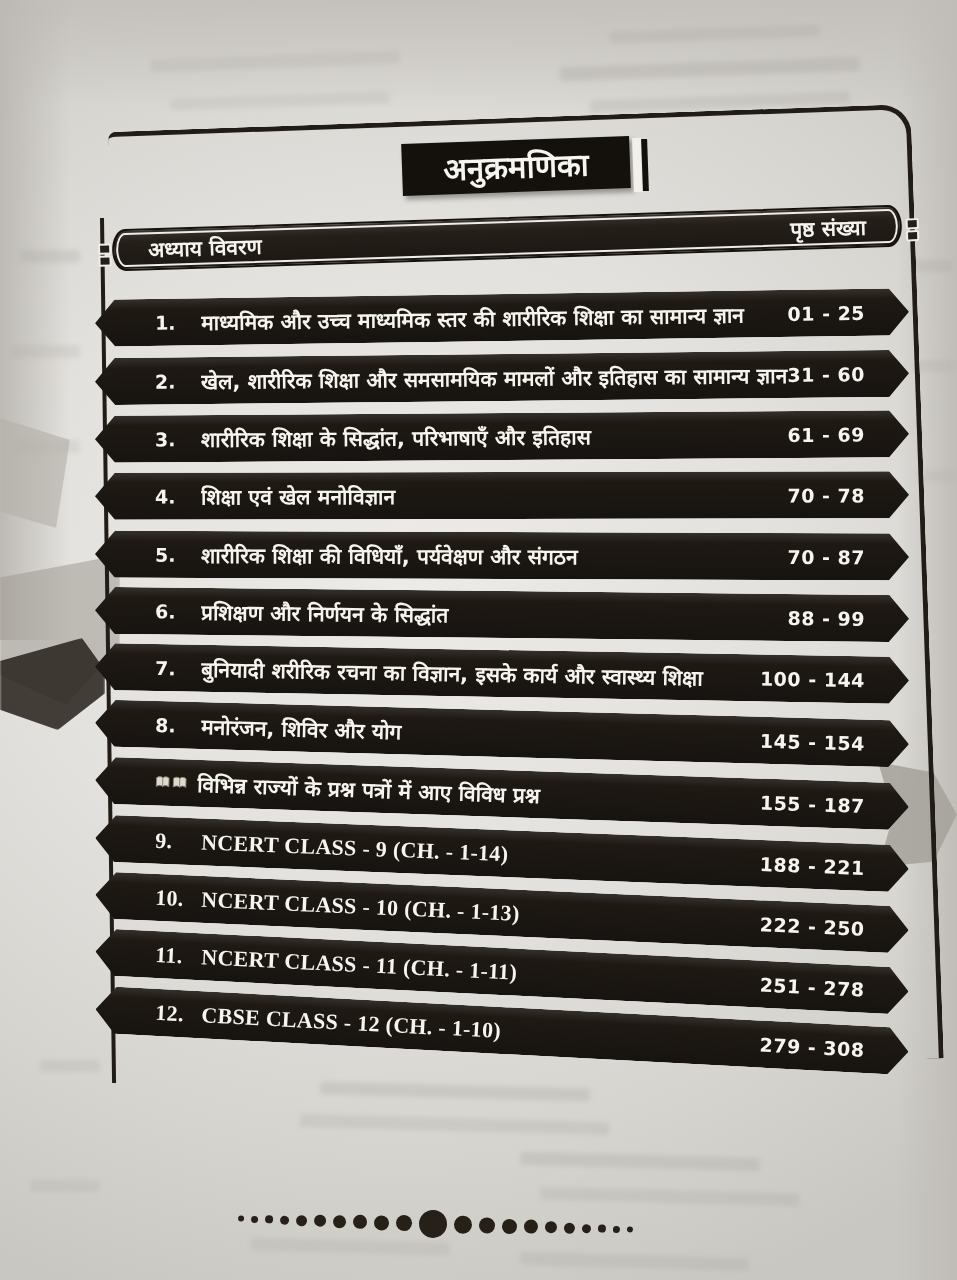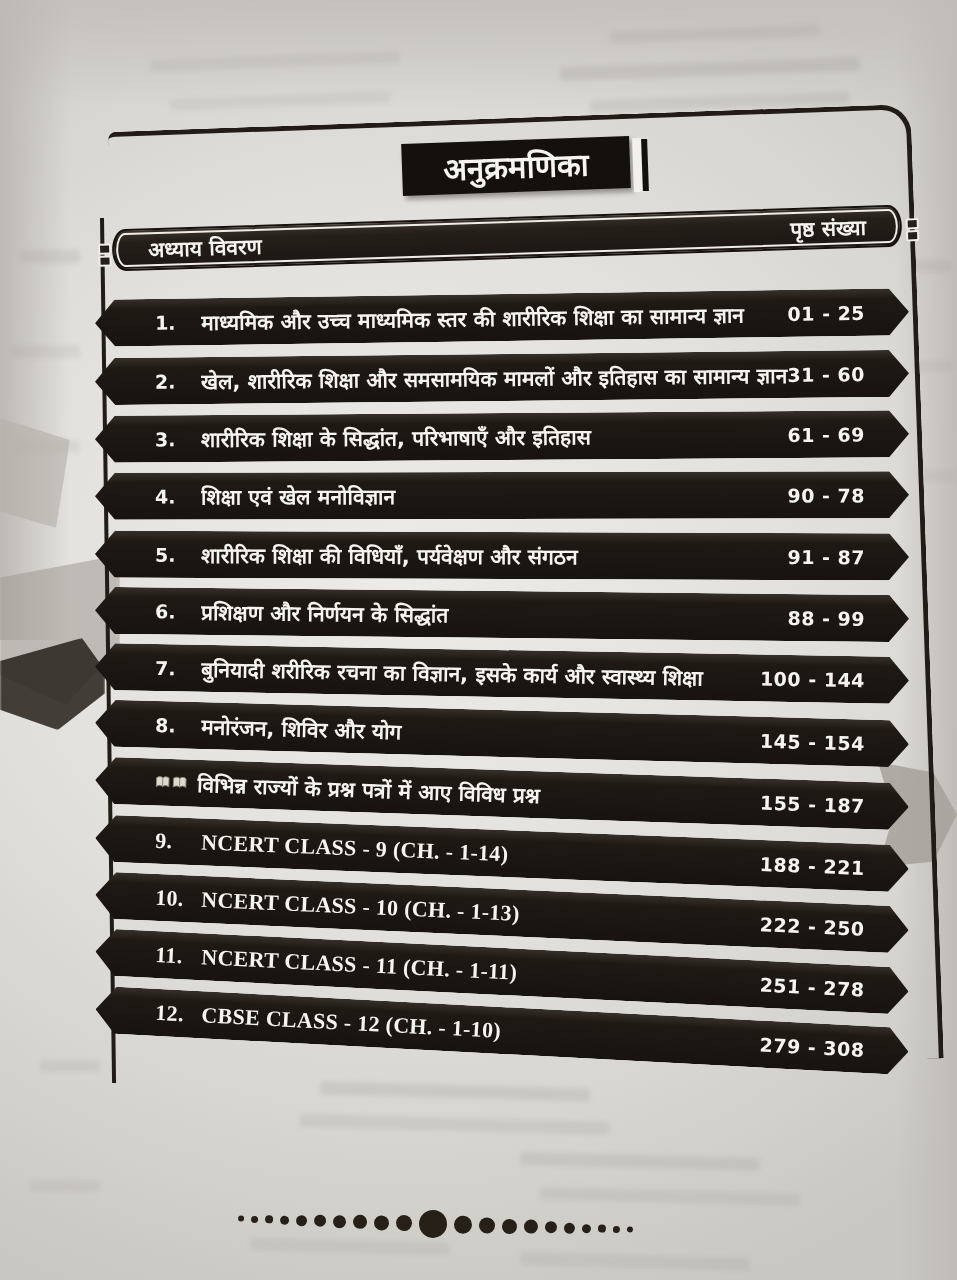--- a/index.html
+++ b/index.html
@@ -152,26 +152,26 @@
         <span class="pgs">31 - 60</span>
       </div>
       <div class="row" style="top: 413px; transform: rotate(-0.4deg);">
         <span class="num">3.</span>
         <span class="ttl">शारीरिक शिक्षा के सिद्धांत, परिभाषाएँ और इतिहास</span>
         <span class="pgs">61 - 69</span>
       </div>
       <div class="row" style="top: 472px; transform: rotate(-0.1deg);">
         <span class="num">4.</span>
         <span class="ttl">शिक्षा एवं खेल मनोविज्ञान</span>
-        <span class="pgs">90 - 78</span>
+        <span class="pgs">70 - 78</span>
       </div>
       <div class="row" style="top: 532px; transform: rotate(0.2deg);">
         <span class="num">5.</span>
         <span class="ttl">शारीरिक शिक्षा की विधियाँ, पर्यवेक्षण और संगठन</span>
-        <span class="pgs">91 - 87</span>
+        <span class="pgs">70 - 87</span>
       </div>
       <div class="row" style="top: 591px; transform: rotate(0.6deg);">
         <span class="num">6.</span>
         <span class="ttl">प्रशिक्षण और निर्णयन के सिद्धांत</span>
         <span class="pgs">88 - 99</span>
       </div>
       <div class="row" style="top: 650px; transform: rotate(1deg);">
         <span class="num">7.</span>
         <span class="ttl">बुनियादी शरीरिक रचना का विज्ञान, इसके कार्य और स्वास्थ्य शिक्षा</span>
         <span class="pgs">100 - 144</span>

